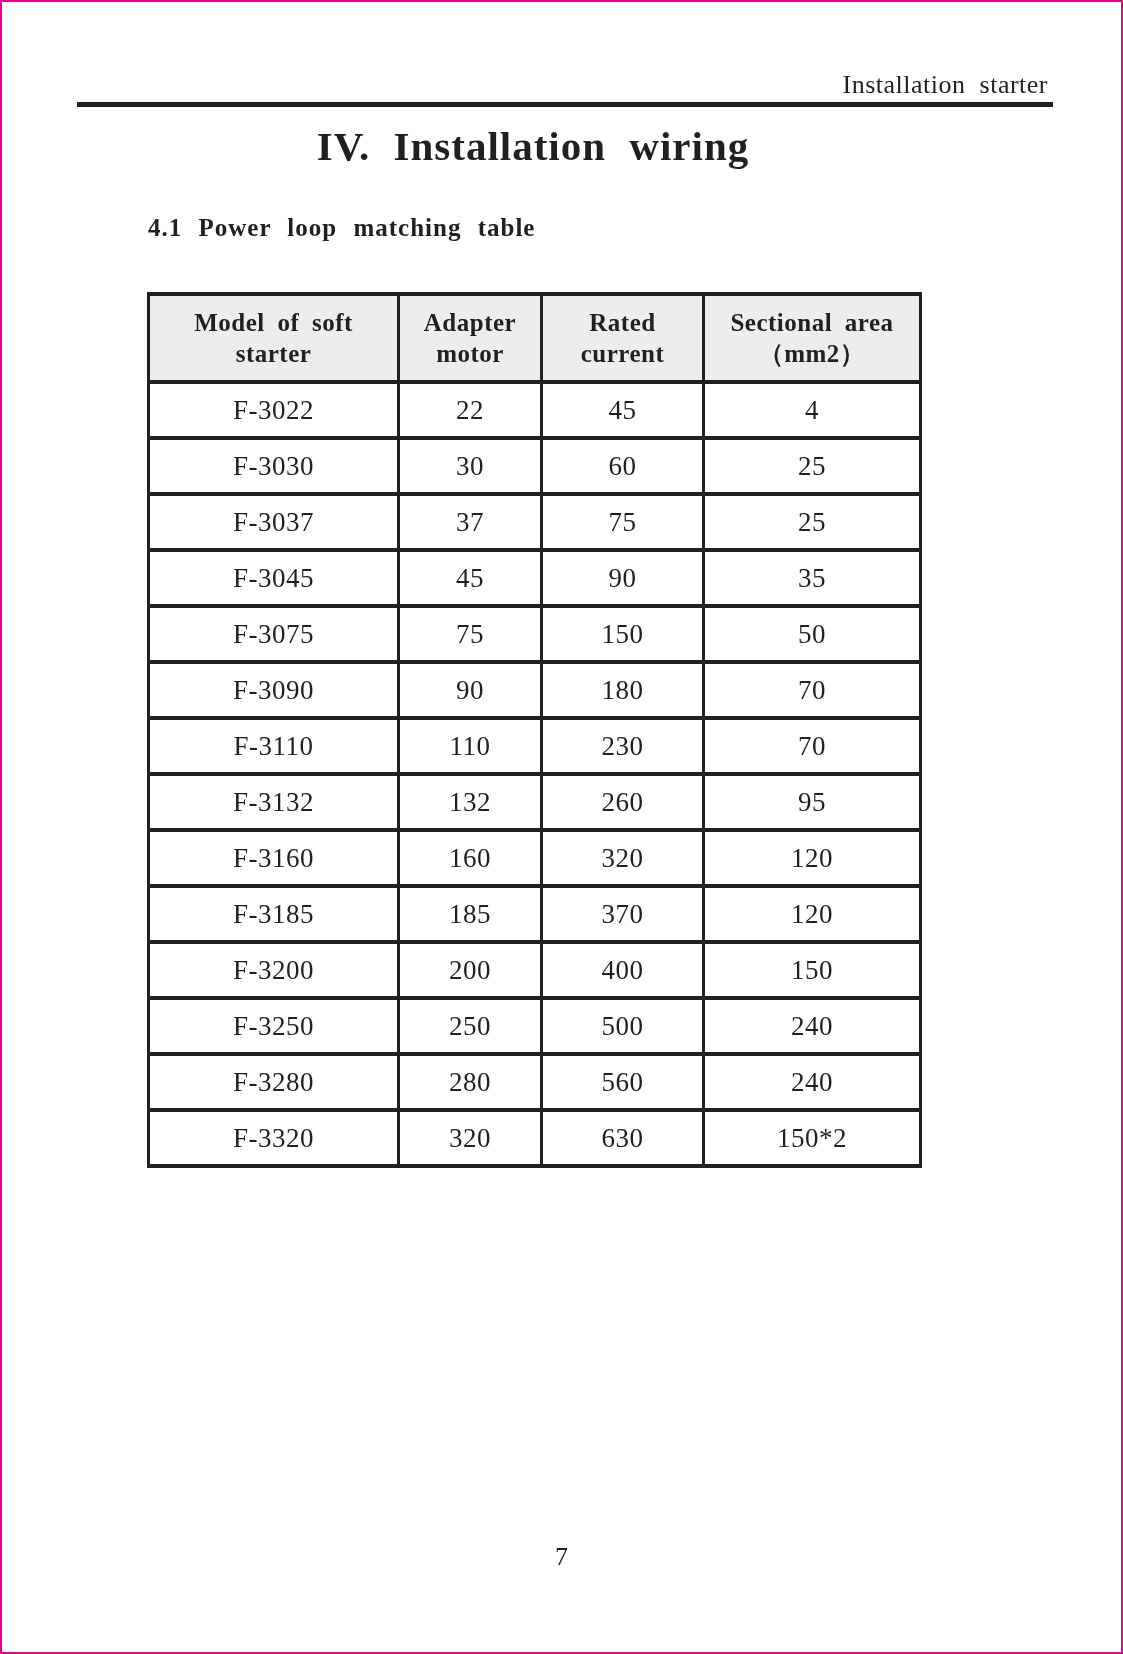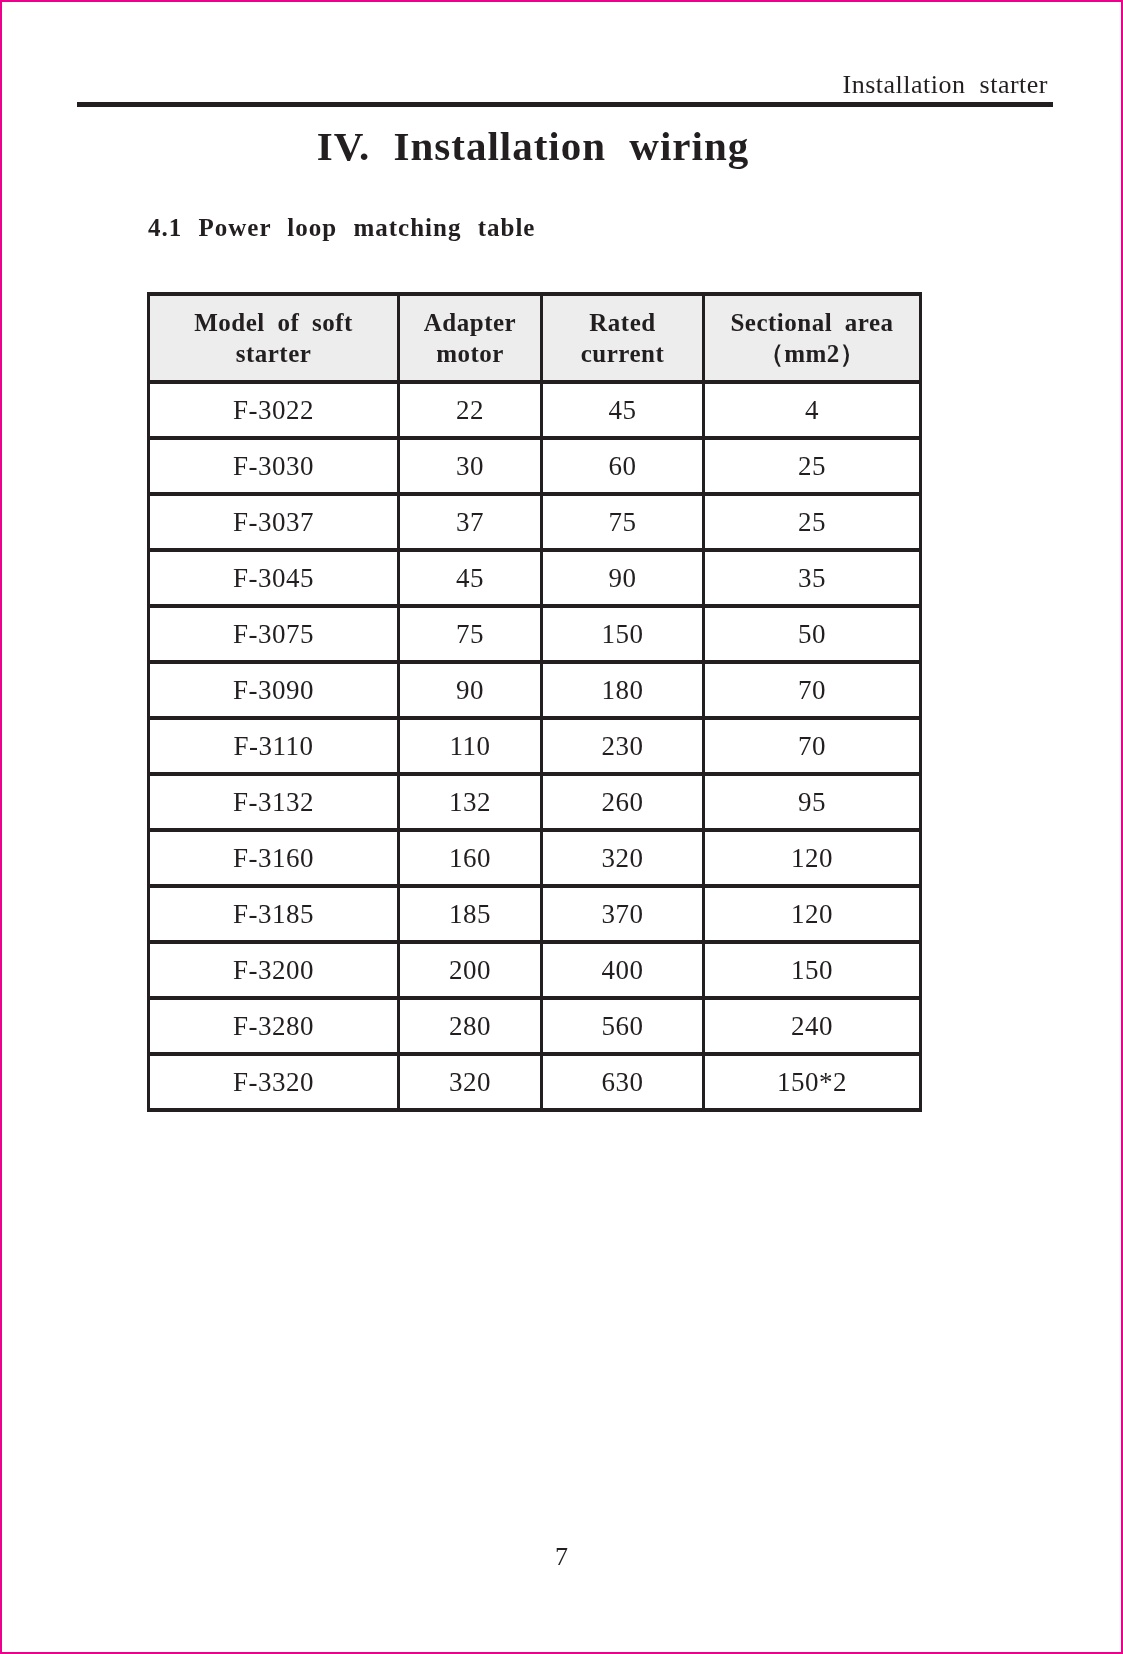--- a/index.html
+++ b/index.html
@@ -172,20 +172,26 @@
           <td>370</td>
           <td>120</td>
         </tr>
         <tr>
           <td>F-3200</td>
           <td>200</td>
           <td>400</td>
           <td>150</td>
         </tr>
         <tr>
+          <td>F-3250</td>
+          <td>250</td>
+          <td>500</td>
+          <td>240</td>
+        </tr>
+        <tr>
           <td>F-3280</td>
           <td>280</td>
           <td>560</td>
           <td>240</td>
         </tr>
         <tr>
           <td>F-3320</td>
           <td>320</td>
           <td>630</td>
           <td>150*2</td>

